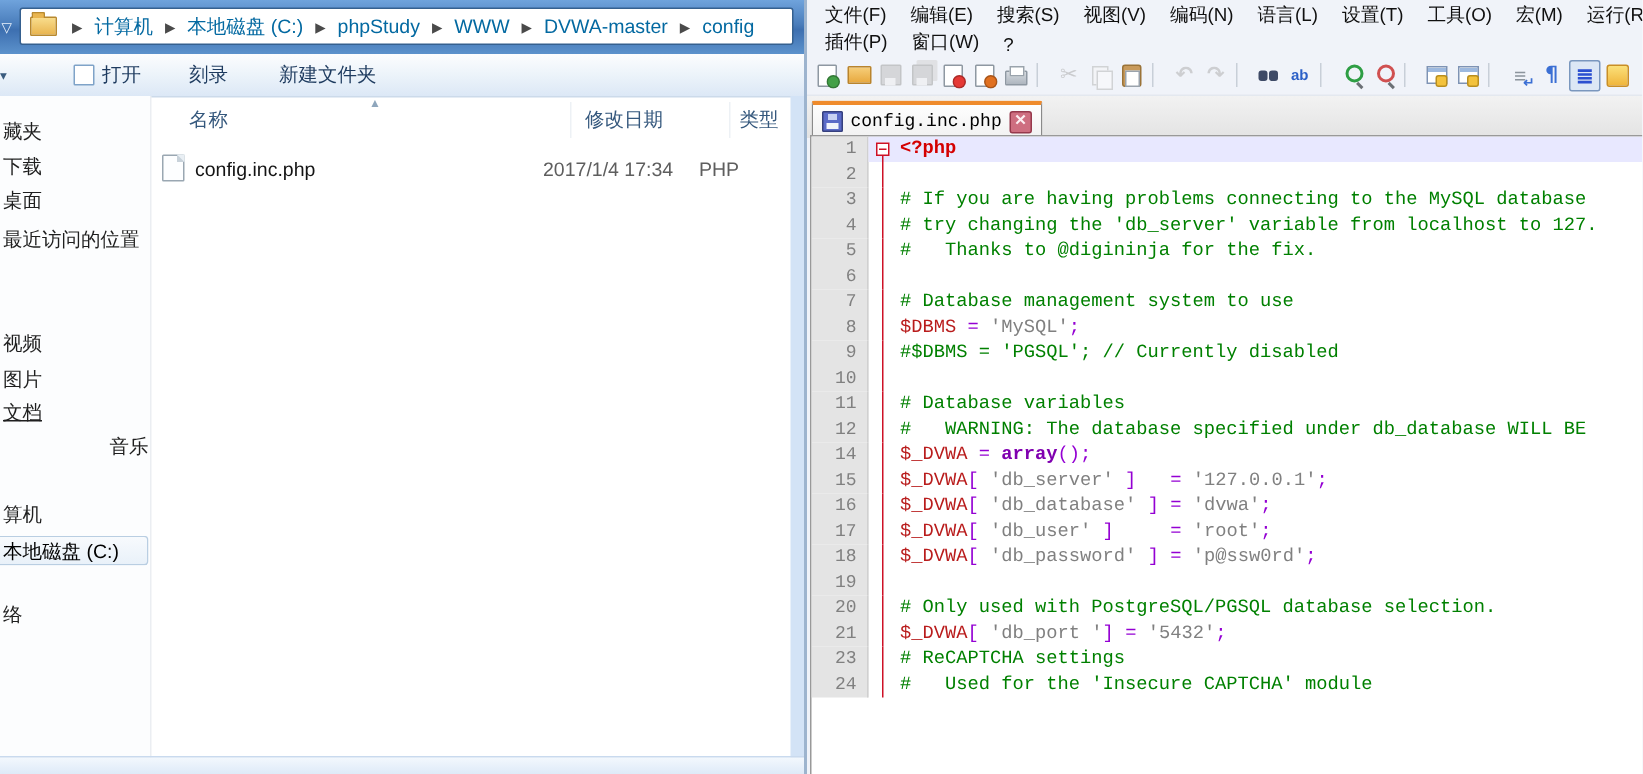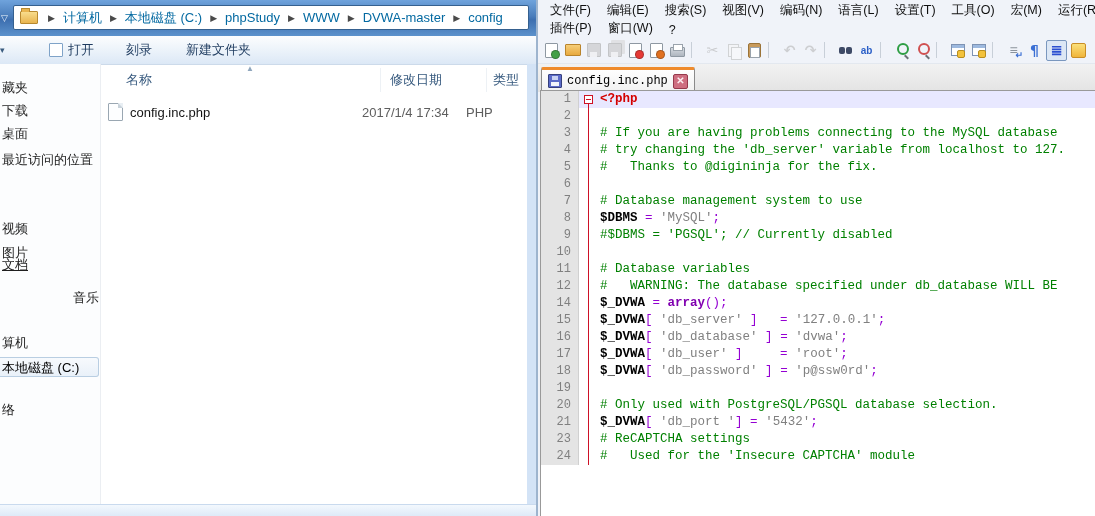--- a/index.html
+++ b/index.html
@@ -116,21 +116,21 @@
   .fold{width:19px;flex:0 0 auto;position:relative}
   .fold::before{content:"";position:absolute;left:9px;top:0;bottom:0;width:1px;background:#CE1126}
   .fold.fstart::before{top:9px}
   .fold-box{position:absolute;left:5px;top:4px;width:9px;height:9px;background:#fff;
       border:1px solid #CE1126;box-sizing:border-box}
   .fold-box::after{content:"";position:absolute;left:1px;top:3px;width:5px;height:1px;background:#CE1126}
   .codecell{flex:1 1 auto;padding-left:2px}
   .cur{background:#E8E8FF}
   .t-tag{color:#D40000;font-weight:bold}
   .t-cmt{color:#008000}
-  .t-var{color:#000000;font-weight:bold}
+  .t-var{color:#b91c1c;font-weight:normal}
   .t-str{color:#808080}
   .t-op{color:#9400D3}
   .t-kw{color:#8000B0;font-weight:bold}
   .t-lnk{color:#0000EE;text-decoration:underline}
   .t-pln{color:#000}
 </style>
 </head>
 <body>
 
 <div id="explorer">
@@ -168,21 +168,21 @@
     </span>
   </div>
 
   <div id="sidebar">
       <div class="side-item" style="top: 14px;">藏夹</div>
       <div class="side-item" style="top: 37px;">下载</div>
       <div class="side-item" style="top: 60px;">桌面</div>
       <div class="side-item" style="top: 86px;">最近访问的位置</div>
       <div class="side-item" style="top: 155px;">视频</div>
       <div class="side-item" style="top: 179px;">图片</div>
-      <div class="side-item" style="top: 191px; text-decoration: underline;">文档</div>
+      <div class="side-item" style="top: 201px; text-decoration: underline;">文档</div>
       <div class="side-item" style="top: 224px; text-align: right;">音乐</div>
       <div class="side-item" style="top: 269px;">算机</div>
       <div class="side-item sel" style="top: 293px;">本地磁盘 (C:)</div>
       <div class="side-item" style="top: 336px;">络</div>
     </div>
   <div class="side-sep"></div>
 
   <span class="sort-caret">▲</span>
   <span class="col-hdr" style="left:126px">名称</span>
   <span class="col-hdr" style="left:390px">修改日期</span>

